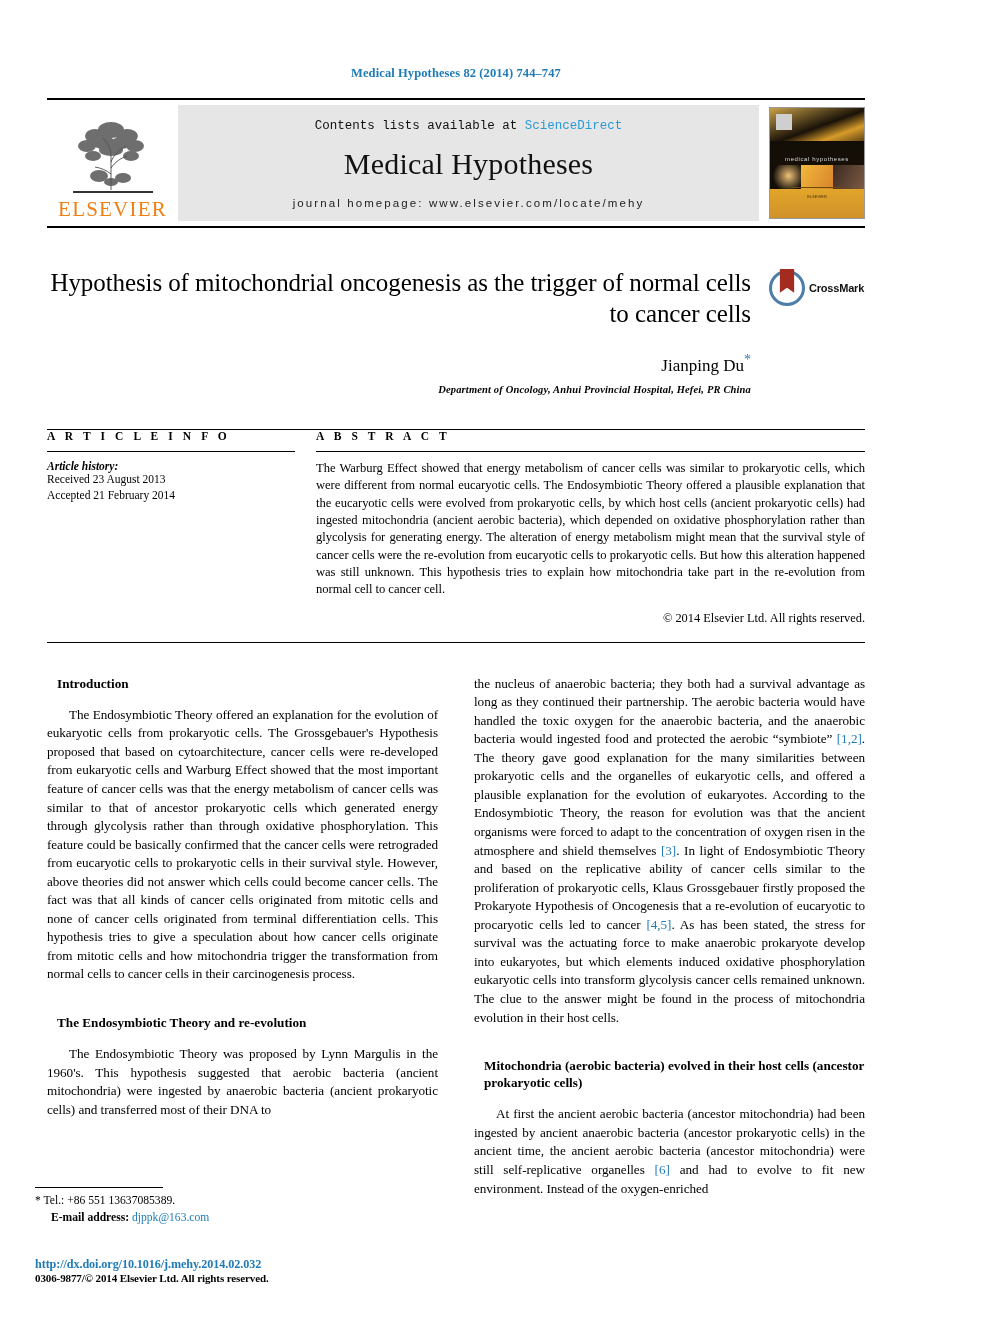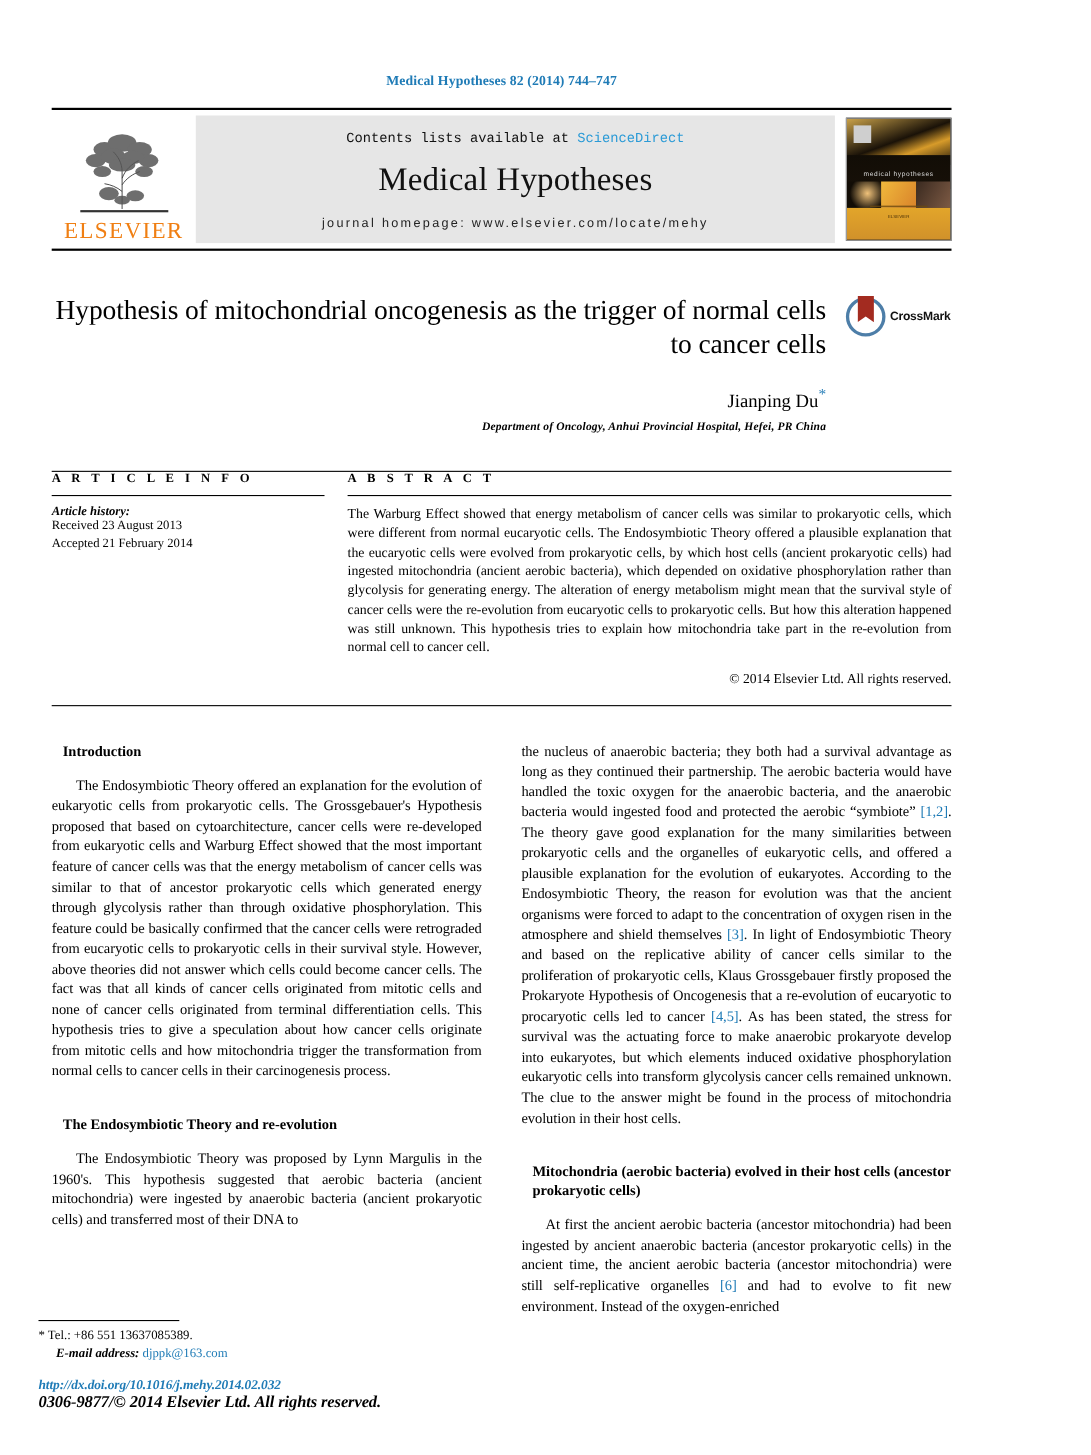--- a/index.html
+++ b/index.html
@@ -297,31 +297,31 @@
   .fn-rule {
     border-top: 1.2px solid #000;
     width: 128px;
     margin-bottom: 5px;
   }
   .fn-line {
     font-size: 11.6px;
     line-height: 1.42;
   }
   .fn-line .star { vertical-align: baseline; }
-  .fn-email-label { font-style: italic; font-weight: bold; }
+  .fn-email-label { font-weight: bold; }
   .link-blue { color: #1f7bb6; }
-  .doi-block { margin-top: 13px; font-style: italic; }
+  .doi-block { margin-top: 31px; }
   .doi-line {
     font-size: 12.2px;
     color: #1f7bb6;
     font-weight: bold;
     letter-spacing: -.1px;
   }
   .issn-line {
-    font-size: 15px;
+    font-size: 11px;
     font-weight: bold;
     letter-spacing: -.1px;
   }
 </style>
 </head>
 <body>
 
 <div class="page">
 
   <div class="running-head">Medical Hypotheses 82 (2014) 744–747</div>

